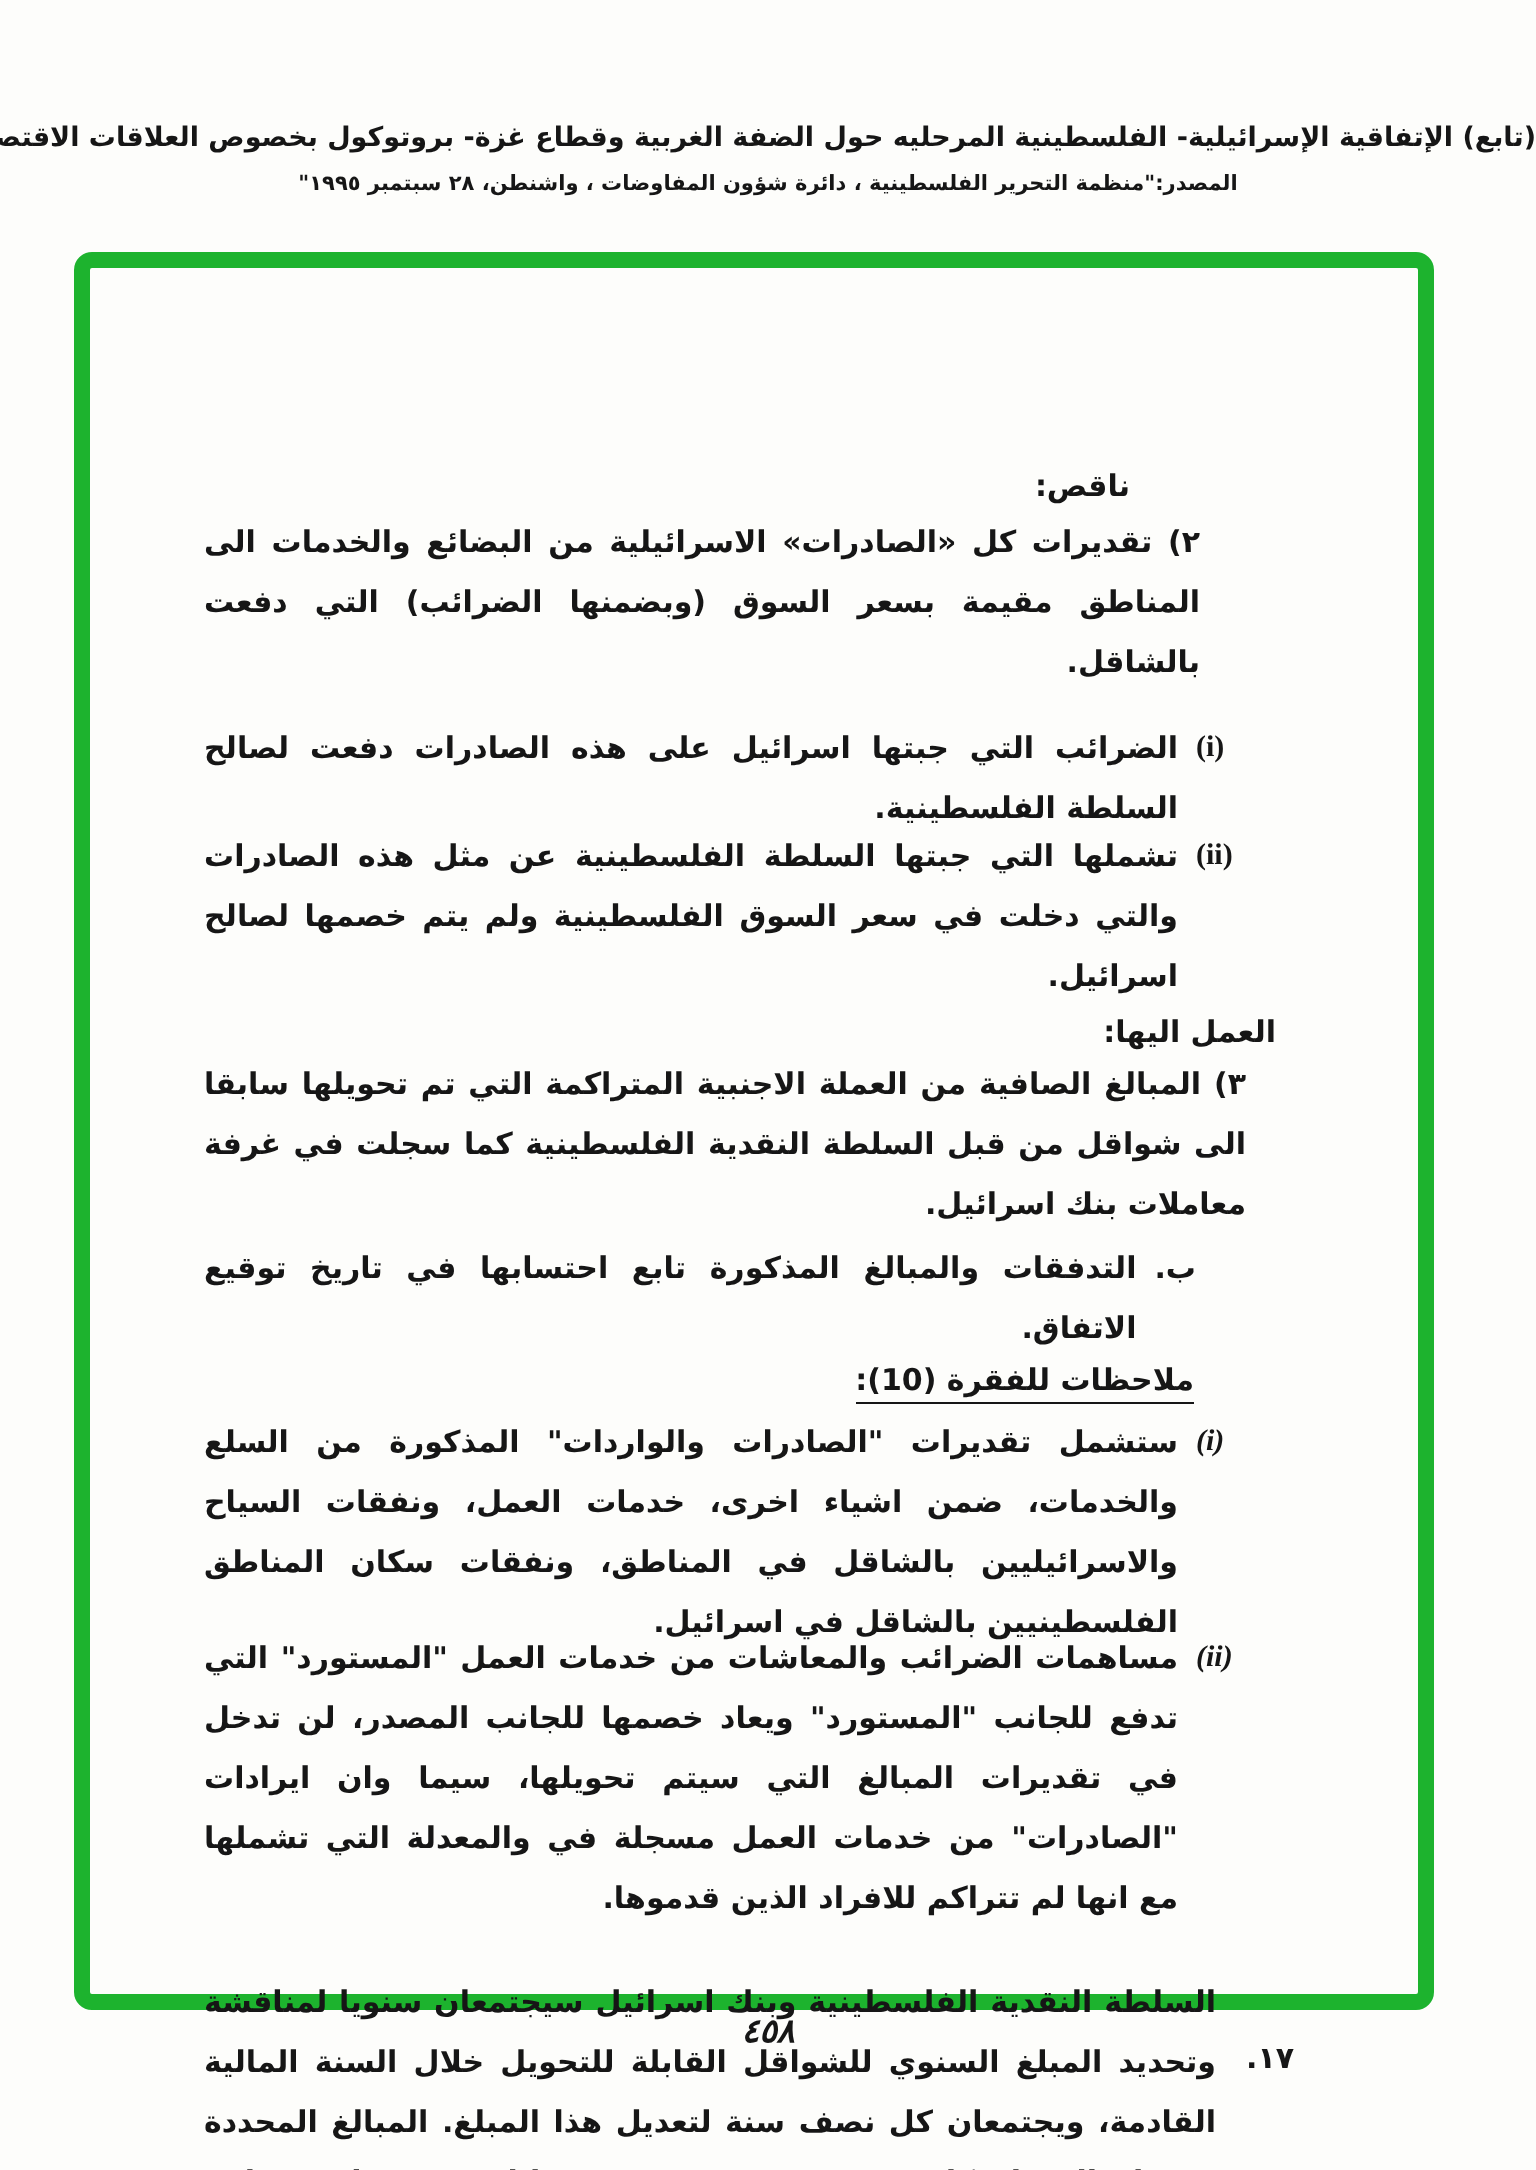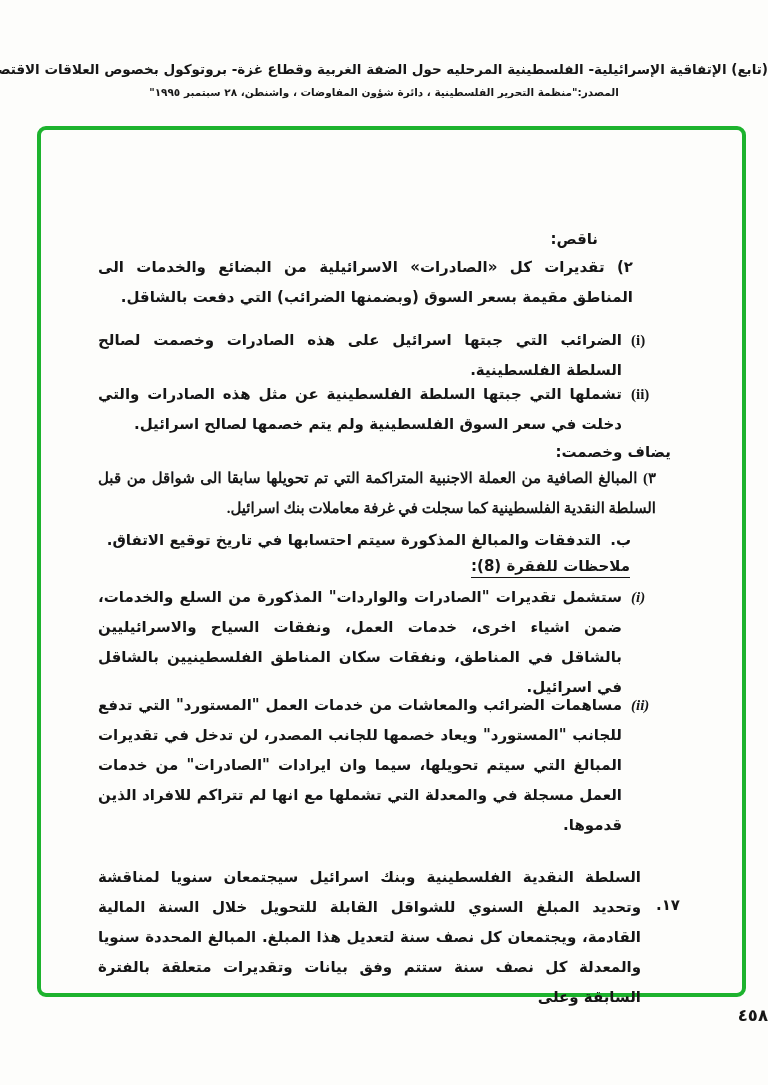--- a/index.html
+++ b/index.html
@@ -15,37 +15,36 @@
 
   
   .hdr{position:absolute;top:58px;left:0;right:0;text-align:center;font-weight:700;}
   .hdr-title{font-size:13.5px;line-height:22px;white-space:nowrap;letter-spacing:0;}
   .hdr-src{font-size:10.5px;line-height:15px;margin-top:5px;}
 
   
   .frame{
     position:absolute;left:37px;top:126px;
     width:664px;height:863px;
-    border:4px solid #1d4ed8;
+    border:8px solid #1d4ed8;
     border-radius:9px;
     background:transparent;
-    padding-left:37px;
   }
 
   
   .doc{
     position:absolute;top:0;right:0;left:0;bottom:0;
     padding:99px 59px 0 57px;
     font-size:15px;font-weight:700;
     line-height:30px;
   }
   .minus{line-height:20px;margin:0 85px 0 0;}
   .para{margin:0;text-align:justify;}
   .p2{margin:3px 50px 13px 0;}
-  .p3{margin:-4px 27px 0 0;font-family:Liberation Serif, serif;}
+  .p3{margin:-4px 27px 0 0;}
 
   .row{display:flex;gap:9px;align-items:flex-start;}
   .row .mk-col{
     flex:0 0 auto;min-width:27px;
     font-family:"Liberation Serif",serif;
     font-weight:700;
     direction:ltr;unicode-bidi:isolate;
   }
   .row .mk-ar{font-family:"DejaVu Sans",sans-serif;direction:rtl;min-width:16px;}
   .row .txt{margin:0;text-align:justify;flex:1 1 auto;}
@@ -59,22 +58,22 @@
   .note-ii{margin:-12px 25px 0 0;}
   .p17{margin:22px 3px 0 0;}
   .p17 .mk-ar{min-width:30px;margin-top:28px;}
 
   .heading{margin:-4px 53px 0 0;line-height:30px;}
   .heading span{border-bottom:1.6px solid #161616;padding-bottom:2px;}
 
   
   .pagenum{
     position:absolute;top:1006px;left:0;right:0;
-    text-align:right;
-    font-size:16.5px;font-weight:700;letter-spacing:5px;
+    text-align:center;
+    font-size:16.5px;font-weight:700;letter-spacing:5px;font-style:italic;
   }
 </style>
 </head>
 <body>
 
 <div class="sheet">
 
   <div class="hdr">
     <div class="hdr-title">(تابع) الإتفاقية الإسرائيلية- الفلسطينية المرحليه حول الضفة الغربية وقطاع غزة- بروتوكول بخصوص العلاقات الاقتصادية</div>
     <div class="hdr-src">المصدر:"منظمة التحرير الفلسطينية ، دائرة شؤون المفاوضات ، واشنطن، ٢٨ سبتمبر ١٩٩٥"</div>
@@ -85,42 +84,42 @@
 
       <div class="minus">ناقص:</div>
 
       <p class="para p2">
         <span>٢)</span>
         <span>تقديرات كل «الصادرات» الاسرائيلية من البضائع والخدمات الى المناطق مقيمة بسعر السوق (وبضمنها الضرائب) التي دفعت بالشاقل.</span>
       </p>
 
       <div class="row sub-i">
         <span class="mk-col">(i)</span>
-        <p class="txt">الضرائب التي جبتها اسرائيل على هذه الصادرات وخصمت لصالح السلطة الفلسطينية.</p>
+        <p class="txt">الضرائب التي جبتها اسرائيل على هذه الصادرات دفعت لصالح السلطة الفلسطينية.</p>
       </div>
 
       <div class="row sub-ii">
         <span class="mk-col">(ii)</span>
         <p class="txt">تشملها التي جبتها السلطة الفلسطينية عن مثل هذه الصادرات والتي دخلت في سعر السوق الفلسطينية ولم يتم خصمها لصالح اسرائيل.</p>
       </div>
 
-      <div class="addition">يضاف وخصمت:</div>
+      <div class="addition">العمل اليها:</div>
 
       <p class="para p3">
         <span>٣)</span>
         <span>المبالغ الصافية من العملة الاجنبية المتراكمة التي تم تحويلها سابقا الى شواقل من قبل السلطة النقدية الفلسطينية كما سجلت في غرفة معاملات بنك اسرائيل.</span>
       </p>
 
       <div class="row b-row">
         <span class="mk-col mk-ar">ب.</span>
-        <p class="txt">التدفقات والمبالغ المذكورة سيتم احتسابها في تاريخ توقيع الاتفاق.</p>
+        <p class="txt">التدفقات والمبالغ المذكورة تابع احتسابها في تاريخ توقيع الاتفاق.</p>
       </div>
 
       <div class="heading">
-        <span>ملاحظات للفقرة (8):</span>
+        <span>ملاحظات للفقرة (10):</span>
       </div>
 
       <div class="row note note-i">
         <span class="mk-col">(i)</span>
         <p class="txt">ستشمل تقديرات "الصادرات والواردات" المذكورة من السلع والخدمات، ضمن اشياء اخرى، خدمات العمل، ونفقات السياح والاسرائيليين بالشاقل في المناطق، ونفقات سكان المناطق الفلسطينيين بالشاقل في اسرائيل.</p>
       </div>
 
       <div class="row note note-ii">
         <span class="mk-col">(ii)</span>
         <p class="txt">مساهمات الضرائب والمعاشات من خدمات العمل "المستورد" التي تدفع للجانب "المستورد" ويعاد خصمها للجانب المصدر، لن تدخل في تقديرات المبالغ التي سيتم تحويلها، سيما وان ايرادات "الصادرات" من خدمات العمل مسجلة في والمعدلة التي تشملها مع انها لم تتراكم للافراد الذين قدموها.</p>

